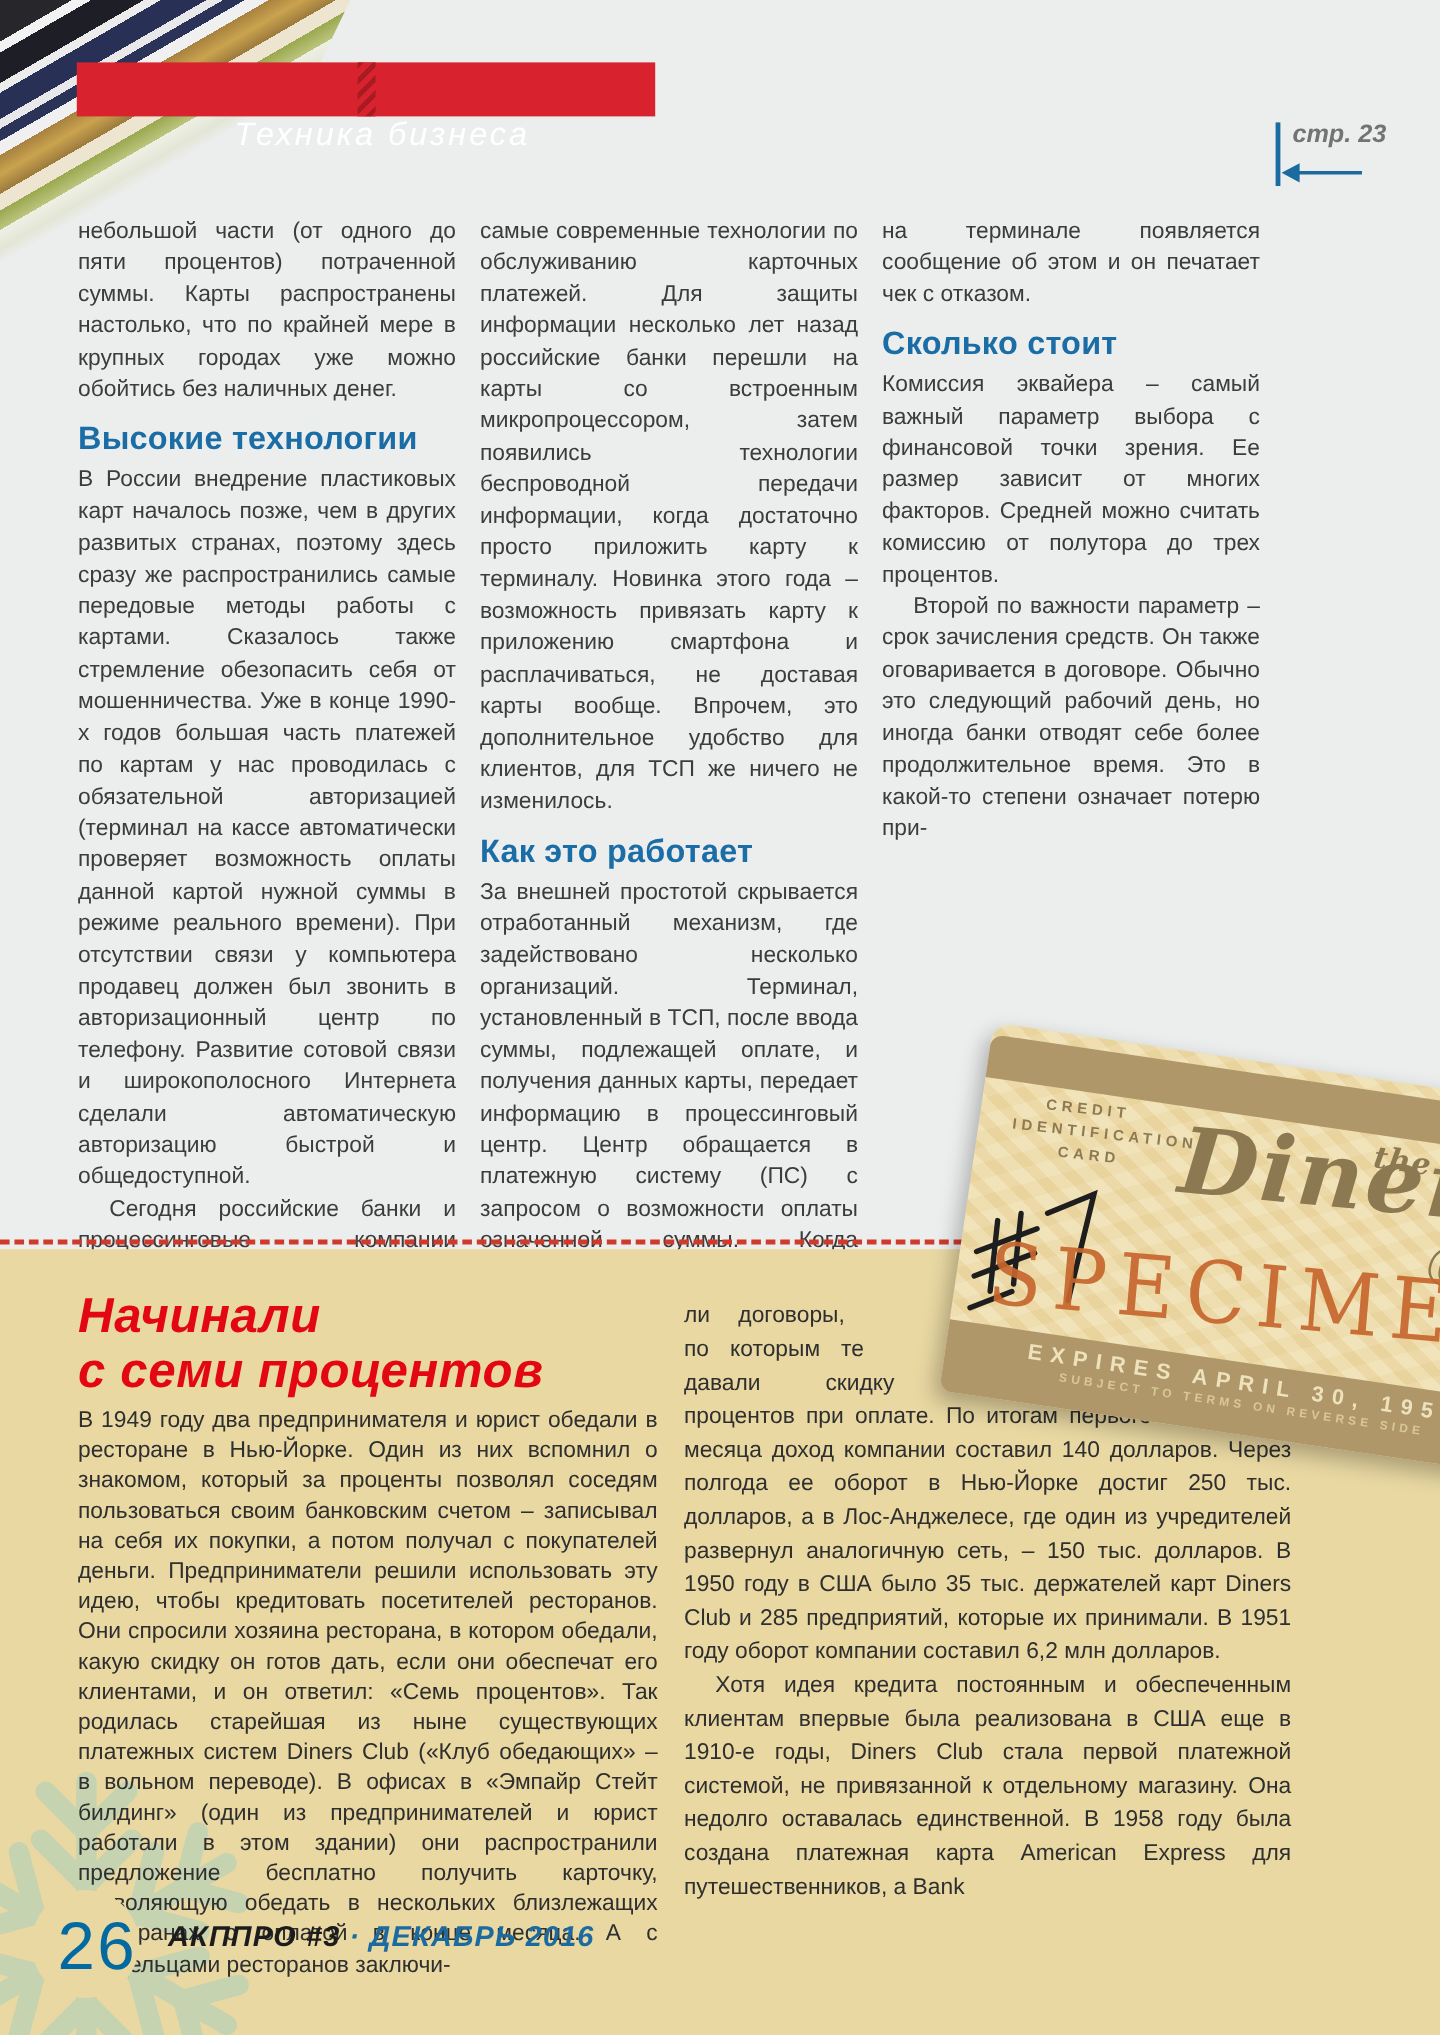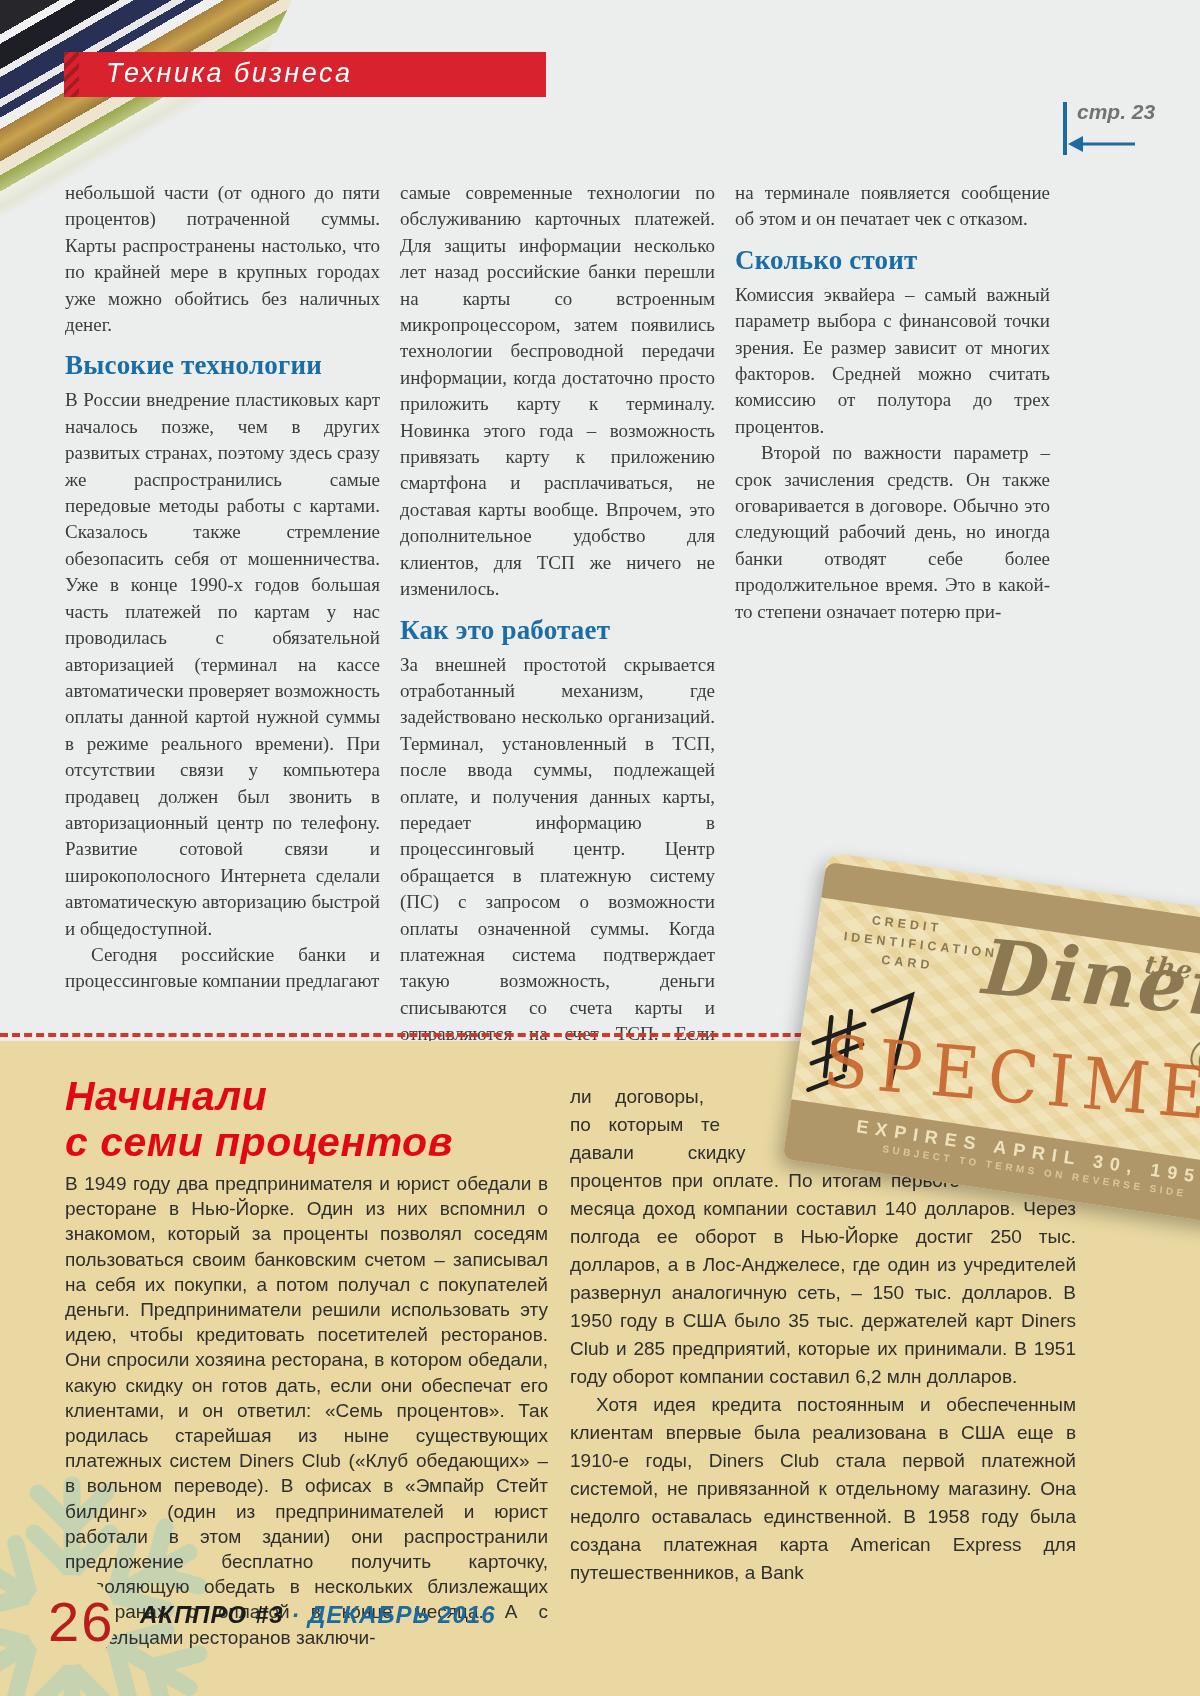--- a/index.html
+++ b/index.html
@@ -35,20 +35,21 @@
     clip-path: polygon(0 0, 292px 0, 238px 112px, 122px 332px, 46px 522px, 0 612px);
   }
 
   
   .banner {
     position: absolute; left: 64px; top: 52px;
     width: 482px; height: 45px;
     background: #d8232e;
     display: flex; align-items: center;
     z-index: 10;
+    flex-direction: column;
   }
   .banner-hatch {
     width: 15px; height: 100%;
     background: repeating-linear-gradient(135deg, #a81b22 0 4px, #d8232e 4px 9px);
     flex: 0 0 auto;
   }
   .banner-label {
     color: #ffffff; font-style: italic; font-weight: 500;
     font-size: 27px; letter-spacing: 2.5px;
     padding-left: 27px; padding-bottom: 3px;
@@ -61,21 +62,21 @@
     position: absolute; left: 14px; top: 0;
     color: #737373; font-style: italic; font-weight: 700; font-size: 21px;
     white-space: nowrap;
   }
   .pm-arrow { position: absolute; left: 4px; top: 34px; }
 
   
   .columns {
     position: absolute; left: 65px; top: 180px;
     width: 985px;
-    display: flex; gap: 20px; font-family: Liberation Serif, serif;
+    display: flex; gap: 20px;
   }
   .col { width: 315px; flex: 0 0 auto; }
   .col p {
     font-size: 19px; line-height: 26.4px;
     text-align: justify; color: #3c3c3c;
   }
   .col p.indent { text-indent: 26px; }
   .col h2 {
     color: #1b6da6; font-size: 27px; font-weight: 700;
     margin: 12px 0 6px 0; letter-spacing: 0.2px;
@@ -114,21 +115,21 @@
 
   
   .snowflake { position: absolute; left: -88px; top: 414px; }
   .pagenum-circle {
     position: absolute; left: 26px; top: 534px;
     width: 90px; height: 90px; border-radius: 50%;
     background: #e9d8a2;
   }
   .pagenum {
     position: absolute; left: 48px; top: 548px;
-    font-size: 56px; font-weight: 500; color: #b91c1c; letter-spacing: 2px;
+    font-size: 56px; font-weight: 500; color: #0369a1; letter-spacing: 2px;
   }
   .footer-logo {
     position: absolute; left: 140px; top: 560px;
     font-size: 24px; font-weight: 800; font-style: italic;
     letter-spacing: 1px; white-space: nowrap;
   }
   .logo-black { color: #1c1c1c; }
   .logo-blue { color: #1c6ba0; }
 
   

